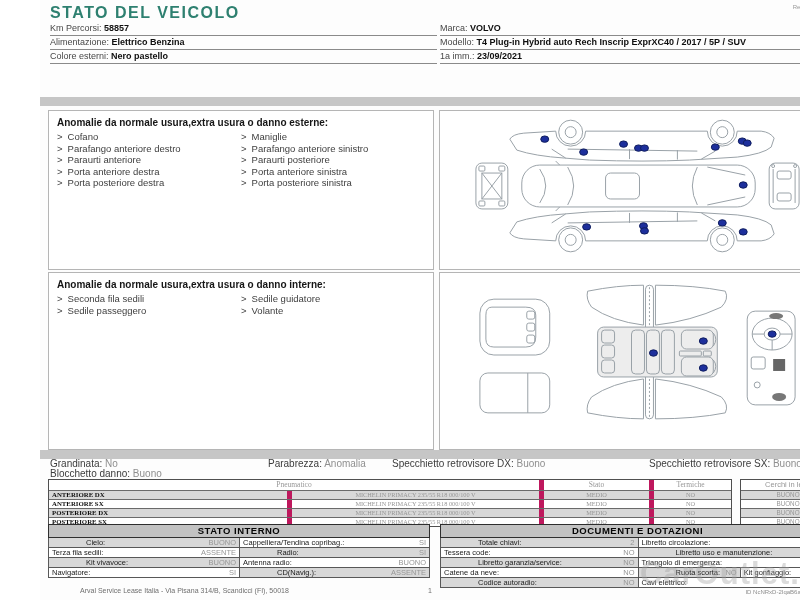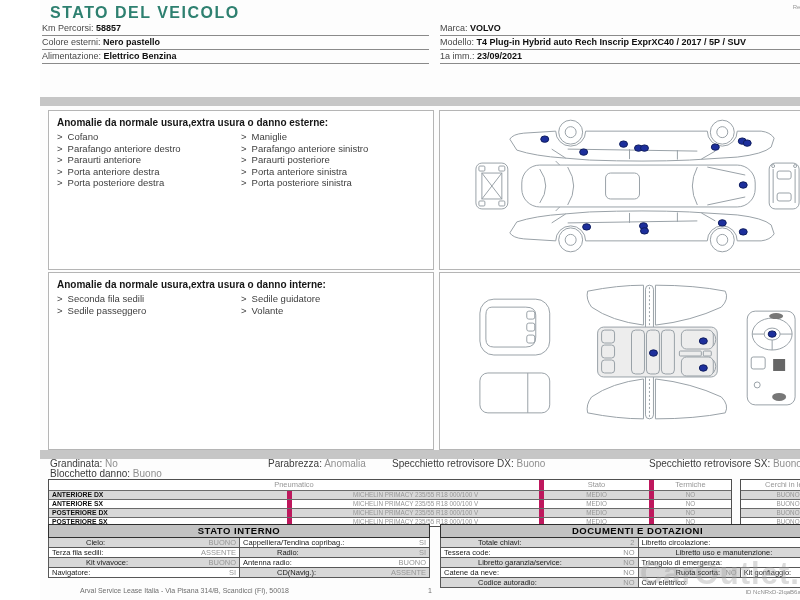--- a/index.html
+++ b/index.html
@@ -1,42 +1,42 @@
 <!DOCTYPE html>
 <html><head>
 <meta charset="utf-8">
 <style>
   html,body{margin:0;padding:0;background:#fff;}
   .page{position:relative;width:800px;height:600px;background:#fdfdfd;overflow:hidden;
         font-family:"Liberation Sans",sans-serif;color:#222;margin-left:40px;}
   .title{position:absolute;left:10px;top:4px;font-size:16px;font-weight:bold;color:#2e8070;letter-spacing:1.5px;}
   .rev{position:absolute;right:30px;top:4px;font-size:6px;color:#999;}
   .hblock{position:absolute;}
-  #hleft{left:2px;top:22px;width:387px;}
+  #hleft{left:10px;top:22px;width:387px;}
   #hright{left:400px;top:22px;width:392px;}
   .hfield{border-bottom:1px solid #8a8a8a;font-size:9px;line-height:11px;padding:1px 0 1px 0;min-height:11px;}
   .hfield .lbl{color:#474747;}
   .hfield .val{color:#0f0f0f;font-weight:bold;}
   .bar{position:absolute;left:0;width:800px;height:9px;background:#c6c6c6;}
   #bar1{top:97px;} #bar2{top:450px;}
   .panel{position:absolute;border:1px solid #b5b5b5;background:#fff;}
   #p-ext-list{left:8px;top:110px;width:384px;height:158px;}
   #p-ext-diag{left:399px;top:110px;width:392px;height:158px;}
   #p-int-list{left:8px;top:272px;width:384px;height:176px;}
   #p-int-diag{left:399px;top:272px;width:392px;height:176px;}
   .ptitle{font-size:10px;font-weight:bold;color:#161616;padding:6px 8px 3px 8px;}
   .plist{display:flex;padding:0 8px;font-size:9.5px;color:#3e3e3e;}
   .pcol{width:50%;}
   .pitem{display:flex;gap:5px;line-height:11.5px;}
   .diag-svg{position:absolute;left:0;top:0;}
   .sline{position:absolute;font-size:10px;line-height:9px;text-align:right;}
   .sline .lbl{color:#3c3c3c;}
   .sline .val{color:#8f8f8f;}
   
-  .tyre{position:absolute;left:8px;top:479px;width:682px;border:1px solid #4f4f4f;background:#fff;}
+  .tyre{position:absolute;left:8px;top:479px;width:682px;border:1px solid #4f4f4f;background:#fff;font-family:Liberation Serif, serif;}
   .trow{display:grid;grid-template-columns:238px 252px 110px 78px;}
   .trow.hd .hcell{font-size:7.5px;color:#979797;text-align:center;line-height:10px;height:10px;}
   .trow.data{border-top:1px solid #6a6a6a;height:8px;}
   .trow.data.g{background:#d8d8d8;}
   .span2{grid-column:1/3;}
   .bl{border-left:5px solid #be185d;}
   .pos{font-weight:bold;font-size:6.8px;color:#101010;padding-left:3px;line-height:8px;}
   .tval{font-size:6.3px;color:#979797;text-align:center;line-height:8px;}
   .cerchi{position:absolute;left:700px;top:479px;width:94px;border:1px solid #4f4f4f;background:#fff;}
   .cerchi .hcell{font-size:7.5px;color:#979797;text-align:center;line-height:10px;height:10px;}
@@ -70,26 +70,26 @@
 
   <div class="title">STATO DEL VEICOLO</div>
   <div class="rev">Rev. A</div>
 
   <div class="hblock" id="hleft">
     <div class="hfield">
       <span class="lbl">Km Percorsi:</span>
       <span class="val">58857</span>
     </div>
     <div class="hfield">
+      <span class="lbl">Alimentazione:</span>
+      <span class="val">Elettrico Benzina</span>
+    </div>
+    <div class="hfield">
       <span class="lbl">Colore esterni:</span>
       <span class="val">Nero pastello</span>
-    </div>
-    <div class="hfield">
-      <span class="lbl">Alimentazione:</span>
-      <span class="val">Elettrico Benzina</span>
     </div>
   </div>
 
   <div class="hblock" id="hright">
     <div class="hfield">
       <span class="lbl">Marca:</span>
       <span class="val">VOLVO</span>
     </div>
     <div class="hfield">
       <span class="lbl">Modello:</span>

